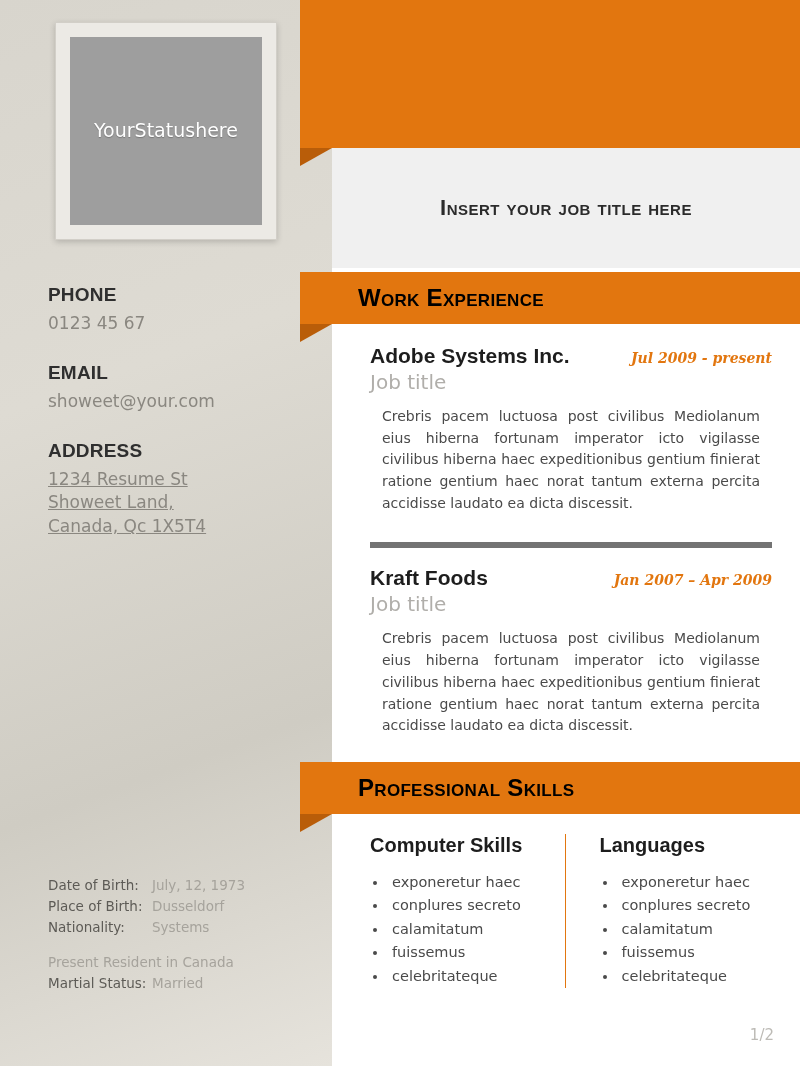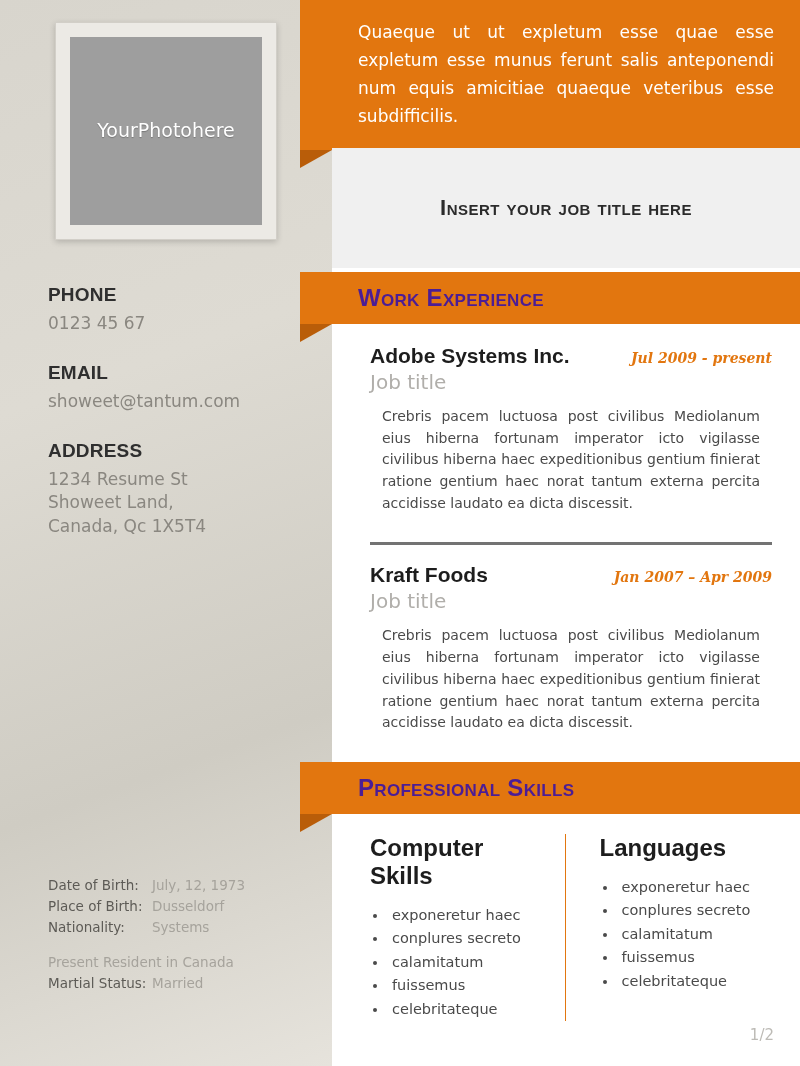--- a/index.html
+++ b/index.html
@@ -75,21 +75,21 @@
     margin: 0 0 6px 8px;
     letter-spacing: 0.2px;
   }
   .contact-value {
     font-family: "DejaVu Sans", sans-serif;
     font-size: 17px;
     color: #8a8780;
     margin: 0 0 26px 8px;
     line-height: 1.4;
   }
-  .contact-value.multiline { white-space: pre-line; }
+  .contact-value.multiline { white-space: pre-line; text-decoration: underline; }
 
   .meta {
     position: absolute;
     left: 40px; bottom: 72px;
     width: 262px;
   }
   .meta-row {
     display: flex;
     font-size: 13.5px;
     line-height: 1.55;
@@ -173,37 +173,37 @@
   }
 
   .section-band {
     padding: 12px 26px 12px 58px;
   }
   .section-band h2 {
     margin: 0;
     font-family: "Liberation Sans", sans-serif;
     font-size: 24px;
     font-weight: bold;
-    color: #4c1d95;
+    color: #000000;
     font-variant: small-caps;
     letter-spacing: 0.3px;
   }
   #work-band { top: 272px; }
   #skills-band { top: 762px; }
 
   .work-body {
     position: absolute;
     left: 0; top: 322px;
     width: 468px;
     padding: 22px 28px 0 38px;
   }
   .job {
     padding-bottom: 16px;
   }
-  .job + .job { border-top: 3px solid #737373; padding-top: 18px; }
+  .job + .job { border-top: 6px solid #737373; padding-top: 18px; }
   .job-head {
     display: flex;
     align-items: baseline;
     justify-content: space-between;
   }
   .job-company {
     margin: 0;
     font-family: "Liberation Sans", sans-serif;
     font-size: 21px;
     font-weight: bold;
@@ -241,21 +241,21 @@
   }
   .skills-col { flex: 1; padding-right: 14px; }
   .skills-col.second {
     border-left: 1px solid #e2760f;
     padding-left: 34px;
     padding-right: 0;
   }
   .skills-col h3 {
     margin: 0 0 14px 0;
     font-family: "Liberation Sans", sans-serif;
-    font-size: 24px;
+    font-size: 20px;
     font-weight: bold;
     color: #1d1d1d;
   }
   .skills-col ul {
     margin: 0; padding: 0 0 0 18px;
     list-style: disc;
   }
   .skills-col li {
     font-family: "DejaVu Sans", sans-serif;
     font-size: 14.5px;
@@ -277,31 +277,31 @@
 
 <div class="page">
 
   <div class="left-col">
     <div class="left-inner">
 
 
       <div class="photo-frame">
         <div class="photo-inner">
           <span>Your</span>
-          <span>Photo</span>
+          <span>Status</span>
           <span>here</span>
         </div>
       </div>
 
       <div class="contact-block">
         <p class="contact-label">PHONE</p>
         <p class="contact-value">0123 45 67</p>
 
         <p class="contact-label">EMAIL</p>
-        <p class="contact-value">showeet@tantum.com</p>
+        <p class="contact-value">showeet@your.com</p>
 
         <p class="contact-label">ADDRESS</p>
         <p class="contact-value multiline">1234 Resume St
 Showeet Land,
 Canada, Qc 1X5T4</p>
       </div>
 
       <div class="meta">
         <div class="meta-row">
           <span class="meta-key">Date of Birth:</span>
@@ -324,21 +324,20 @@
           </div>
         </div>
       </div>
 
     </div>
   </div>
 
   <div class="right-col">
 
     <div class="band intro-band">
-      <p class="intro-text">Quaeque ut ut expletum esse quae esse expletum esse munus ferunt salis anteponendi num equis amicitiae quaeque veteribus esse subdifficilis.</p>
       <span class="notch"></span>
     </div>
 
     <div class="job-title-bar">
       <h2>Insert your job title here</h2>
     </div>
 
     <div class="band section-band" id="work-band">
       <h2>Work Experience</h2>
       <span class="notch"></span>

